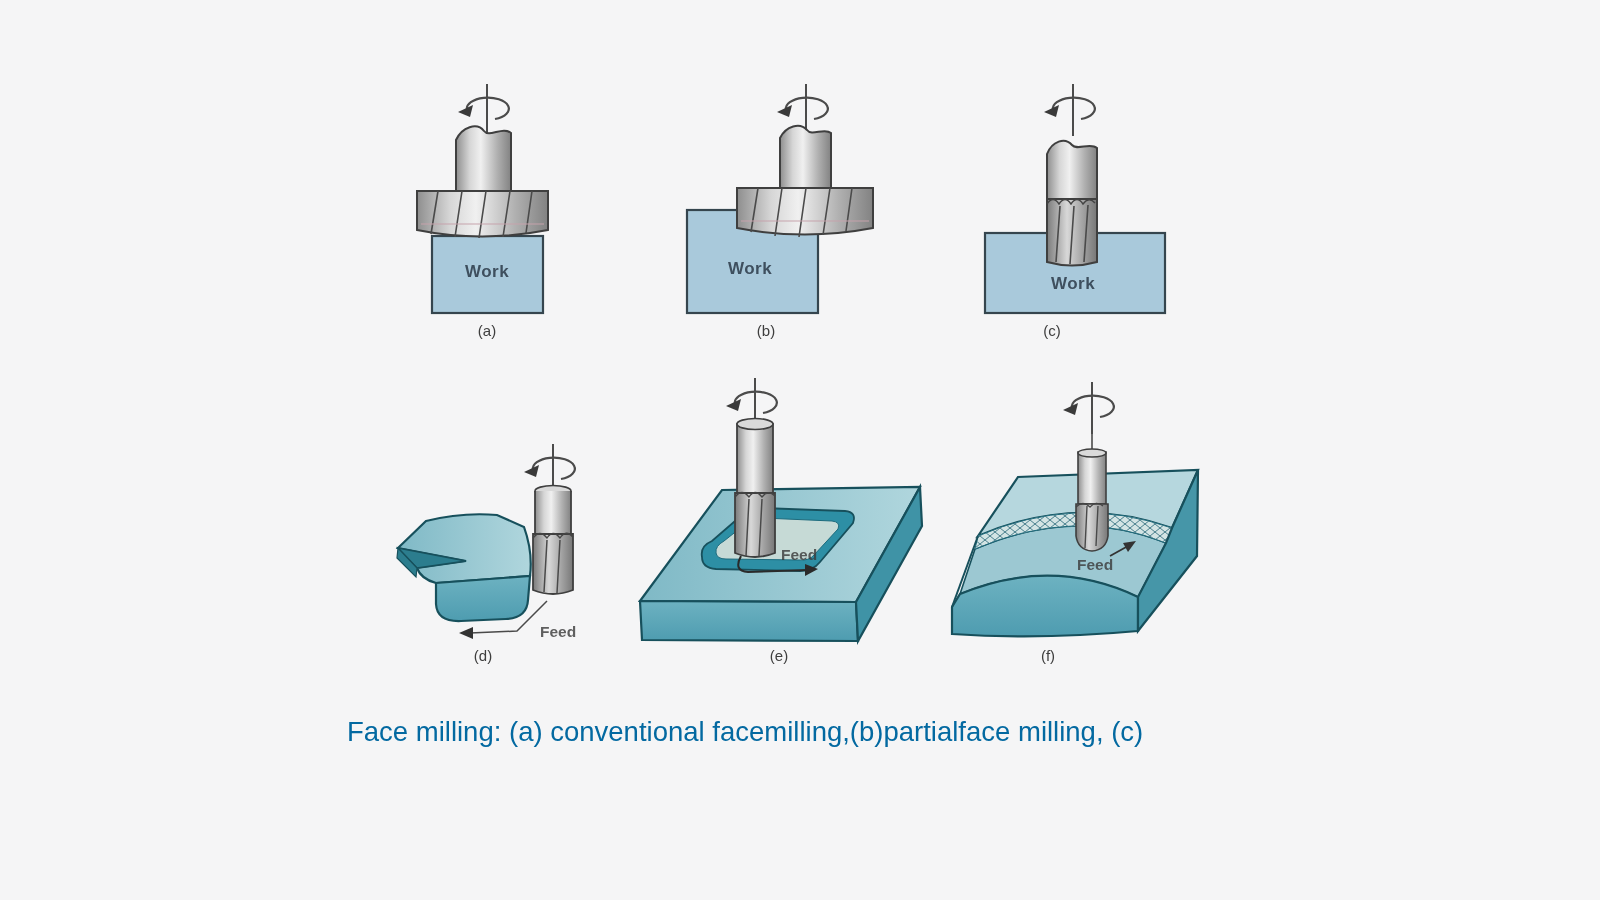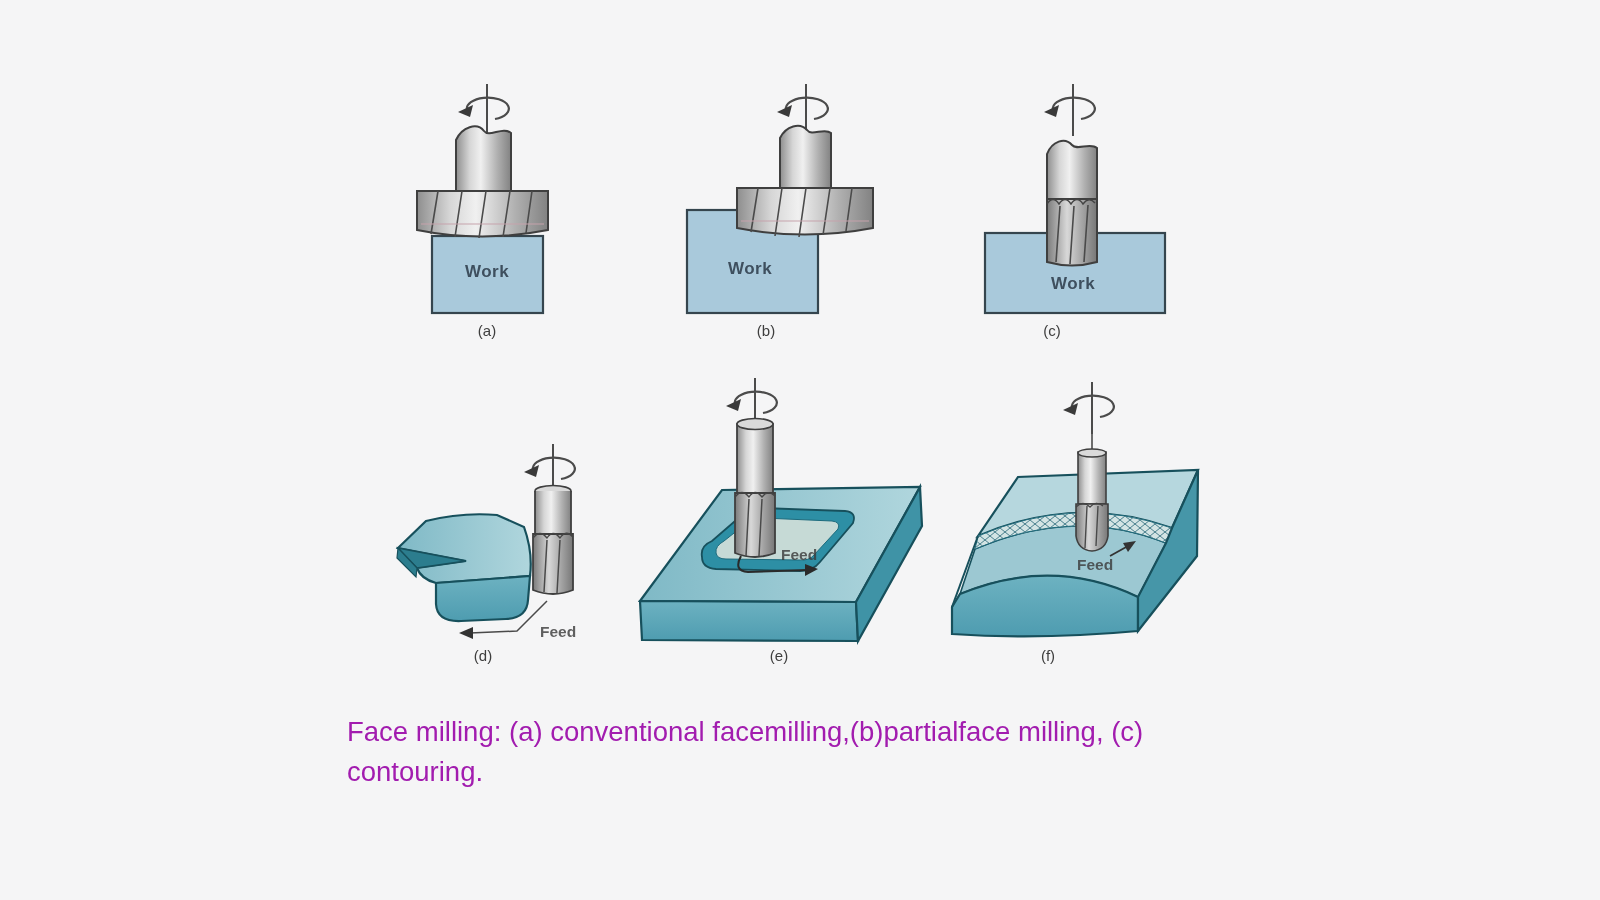--- a/index.html
+++ b/index.html
@@ -10,21 +10,21 @@
     position:relative;overflow:hidden;
   }
   .stage{position:absolute;inset:0;text-decoration:underline;}
   svg{position:absolute;left:0;top:0;}
   svg text{font-family:"Liberation Sans", sans-serif;}
   .worklbl{font-size:17px;fill:#2c3a49;letter-spacing:.5px;font-weight:bold;opacity:.85;}
   .figlbl{font-size:15px;fill:#3e3e3e;}
   .feedlbl{font-size:15.5px;fill:#3a3a3a;font-weight:bold;opacity:.8;}
   .caption{
     position:absolute;left:347px;top:712px;width:900px;
-    font-size:27.5px;line-height:40px;color:#a21caf;
+    font-size:27.5px;line-height:40px;color:#0369a1;
     white-space:nowrap;
   }
 </style>
 </head>
 <body>
 
 <div class="stage">
 <svg width="1600" height="700" viewBox="0 0 1600 700">
   <defs>
     <linearGradient id="met" x1="0" y1="0" x2="1" y2="0">
@@ -143,15 +143,14 @@
     <path d="M1087,506 L1085,548 M1098,506 L1096,546" stroke="#4a4a4a" stroke-width="1.4" fill="none"></path>
     <line x1="1110" y1="556" x2="1128" y2="546" stroke="#333" stroke-width="1.8"></line>
     <polygon points="1136,541 1123,543 1128,552" fill="#333"></polygon>
     <text x="1077" y="570" class="feedlbl">Feed</text>
     <text x="1048" y="661" text-anchor="middle" class="figlbl">(f)</text>
   </g>
 </svg>
 
 <div class="caption">
   <div>Face milling: (a) conventional facemilling,(b)partialface milling, (c)</div>
-  <div>contouring.</div>
 </div>
 </div>
 
 </body></html>

